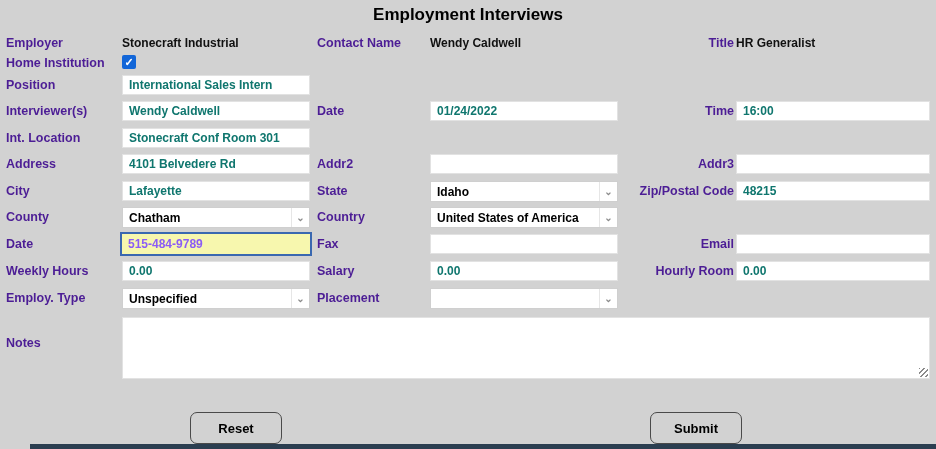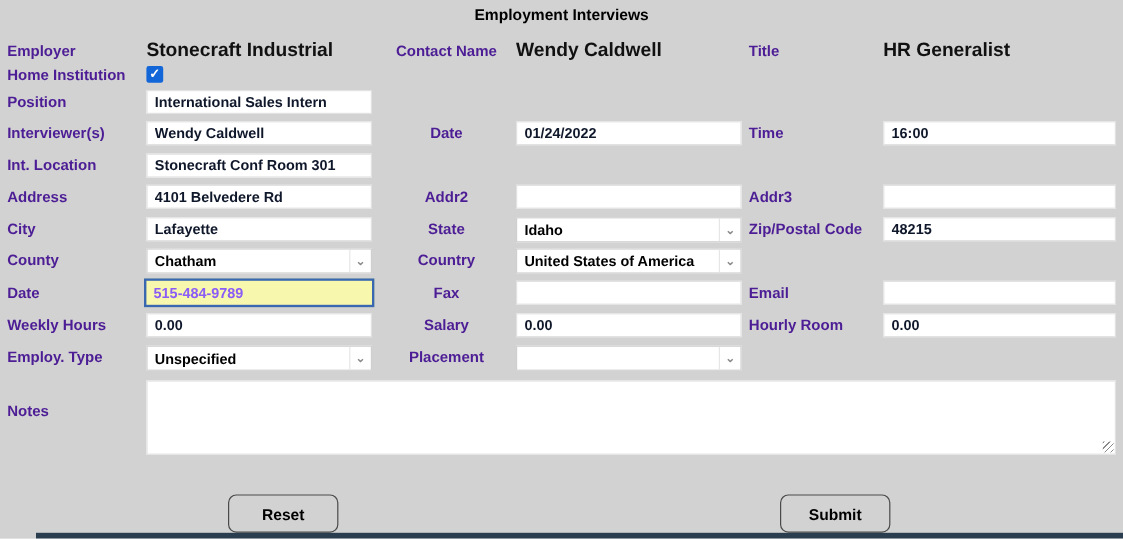--- a/index.html
+++ b/index.html
@@ -5,58 +5,58 @@
   html,body{margin:0;padding:0;}
   .page{
     position:relative;
     width:936px;height:449px;
     background:#d2d2d2;
     font-family:"Liberation Sans",sans-serif;
     overflow:hidden;
   }
   .title{
     position:absolute;top:5px;left:0;width:936px;
-    text-align:center;font-size:13px;font-weight:bold;color:#000;
+    text-align:center;font-size:17px;font-weight:bold;color:#000;
     margin:0;
   }
   .lbl{
     position:absolute;height:20px;line-height:20px;
     font-size:12.5px;font-weight:bold;color:#4c1d95;
     white-space:nowrap;
   }
   .static{
     position:absolute;height:20px;line-height:20px;
-    font-size:16px;font-weight:bold;color:#111;
+    font-size:12px;font-weight:bold;color:#111;
     white-space:nowrap;
   }
   .fld{
     position:absolute;height:20px;box-sizing:border-box;
     border:1px solid #e2e2e2;background:#fff;
     font-family:"Liberation Sans",sans-serif;
-    font-size:12px;font-weight:bold;color:#0f172a;
+    font-size:12px;font-weight:bold;color:#0f766e;
     padding:0 6px;margin:0;outline:none;
   }
   .sel{
     position:absolute;height:21px;box-sizing:border-box;
     border:1px solid #cfcfcf;background:#ffffff;
     display:flex;align-items:center;
     font-size:12px;font-weight:bold;color:#000;
     cursor:default;
   }
   .selval{flex:1;padding:0 6px;white-space:nowrap;overflow:hidden;}
   .selarr{
     width:17px;height:100%;display:flex;align-items:center;justify-content:center;
     color:#8a8a8a;font-size:10px;border-left:1px solid #e6e6e6;
   }
   
   .c1l{left:6px;width:112px;}
   .c1f{left:122px;width:188px;}
-  .c2l{left:317px;width:110px;text-align:center;}
+  .c2l{left:317px;width:110px;}
   .c2f{left:430px;width:188px;}
-  .c3l{left:624px;width:110px;}
+  .c3l{left:624px;width:110px;text-align:right;}
   .c3f{left:736px;width:194px;}
   
   .r1{top:33px;}  .r2{top:53px;}  .r3{top:75px;}  .r4{top:101px;}
   .r5{top:128px;} .r6{top:154px;} .r7{top:181px;} .r8{top:207px;}
   .r9{top:234px;} .r10{top:261px;}.r11{top:288px;}
   .chk{
     position:absolute;top:55px;left:122px;width:14px;height:14px;
     background:#1266d8;border-radius:2px;
     display:flex;align-items:center;justify-content:center;
     color:#fff;font-size:11px;line-height:14px;font-weight:bold;

